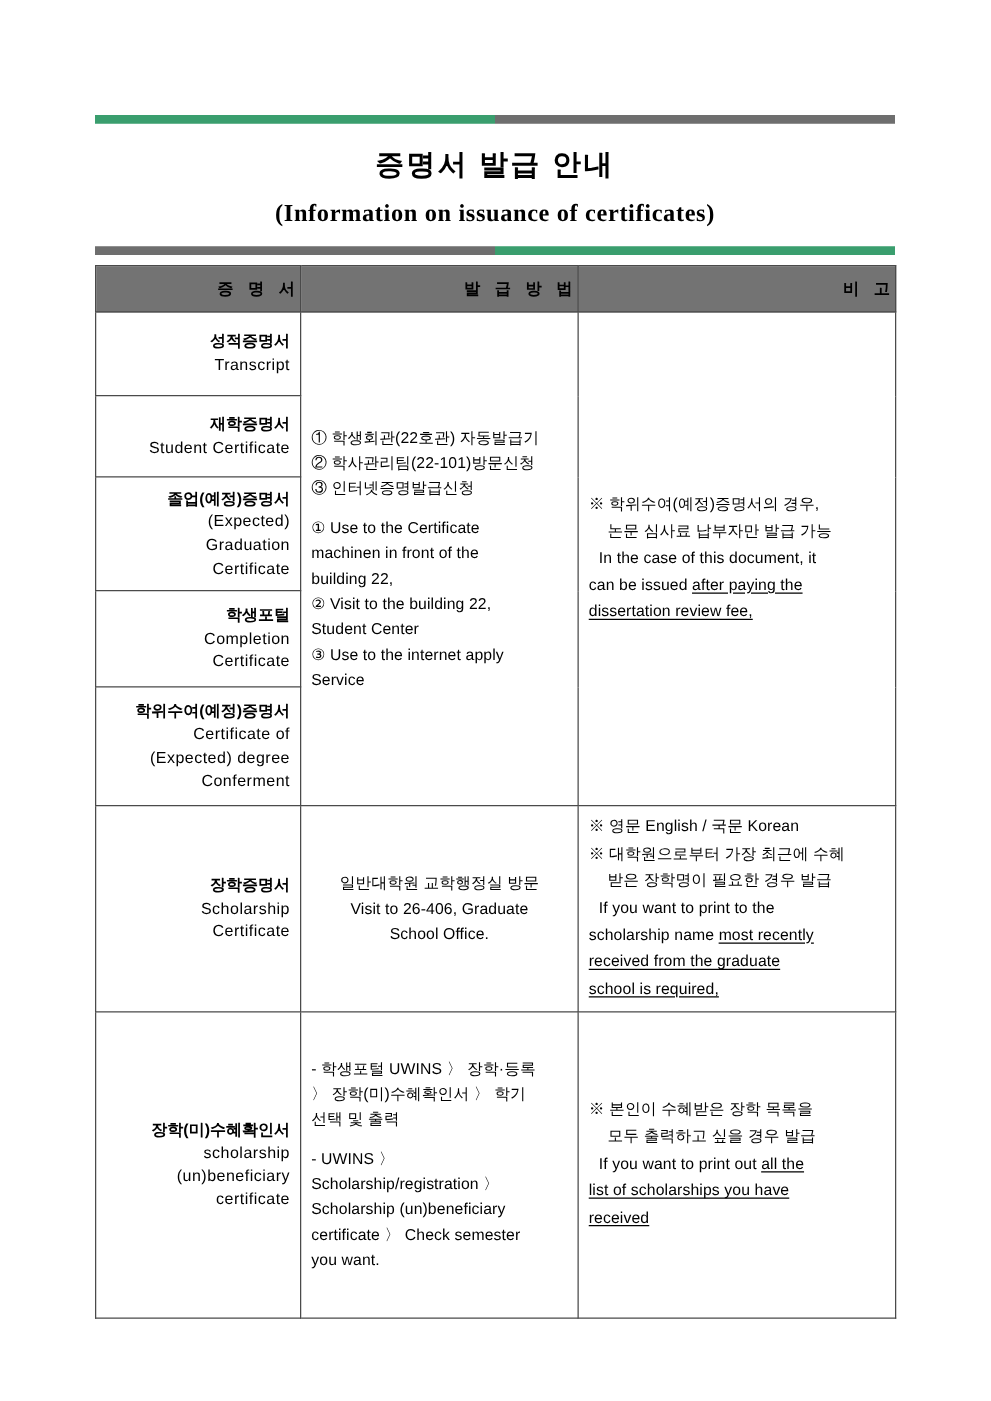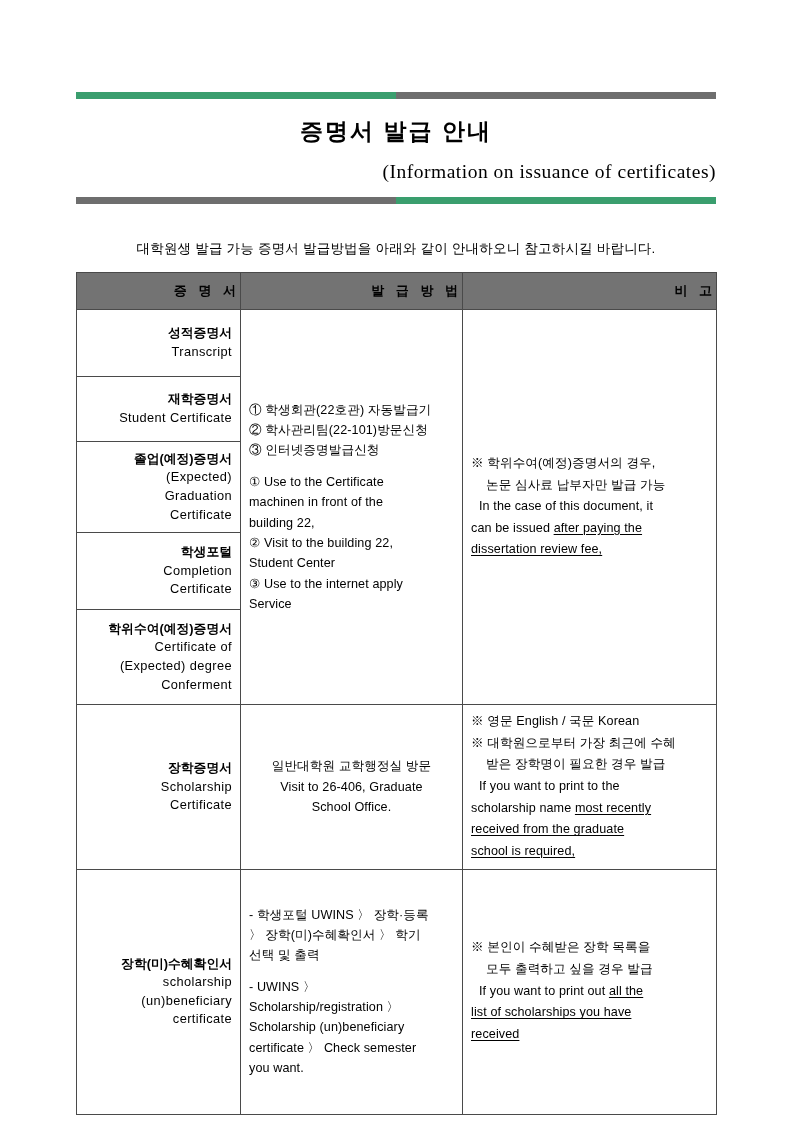--- a/index.html
+++ b/index.html
@@ -41,24 +41,24 @@
 
   .title-ko {
     text-align: center;
     font-size: 23px;
     font-weight: bold;
     letter-spacing: 2px;
     margin: 17px 0 0 0;
     width: 640px;
   }
   .title-en {
-    text-align: right;
+    text-align: center;
     font-family: "Liberation Serif", serif;
     font-size: 19.5px;
-    font-weight: normal;
+    font-weight: bold;
     letter-spacing: 0.5px;
     margin: 14px 0 14px 0;
     width: 640px;
   }
 
   .intro {
     width: 640px;
     margin: 36px 0 14px 0;
     font-size: 13.5px;
     letter-spacing: 0.2px;
@@ -160,21 +160,20 @@
 
     <h1 class="title-ko">증명서 발급 안내</h1>
     <h2 class="title-en">(Information  on  issuance  of  certificates)</h2>
 
     <div class="rule rule-bot">
       <div class="seg seg-a"></div>
       <div class="seg seg-b"></div>
     </div>
   </div>
 
-  <p class="intro">대학원생 발급 가능 증명서 발급방법을 아래와 같이 안내하오니 참고하시길 바랍니다.</p>
 
   <table class="cert-table">
     <colgroup>
       <col class="c1">
         <col class="c2">
         <col class="c3">
     </colgroup>
     <thead>
       <tr>
         <th>증  명  서</th>

